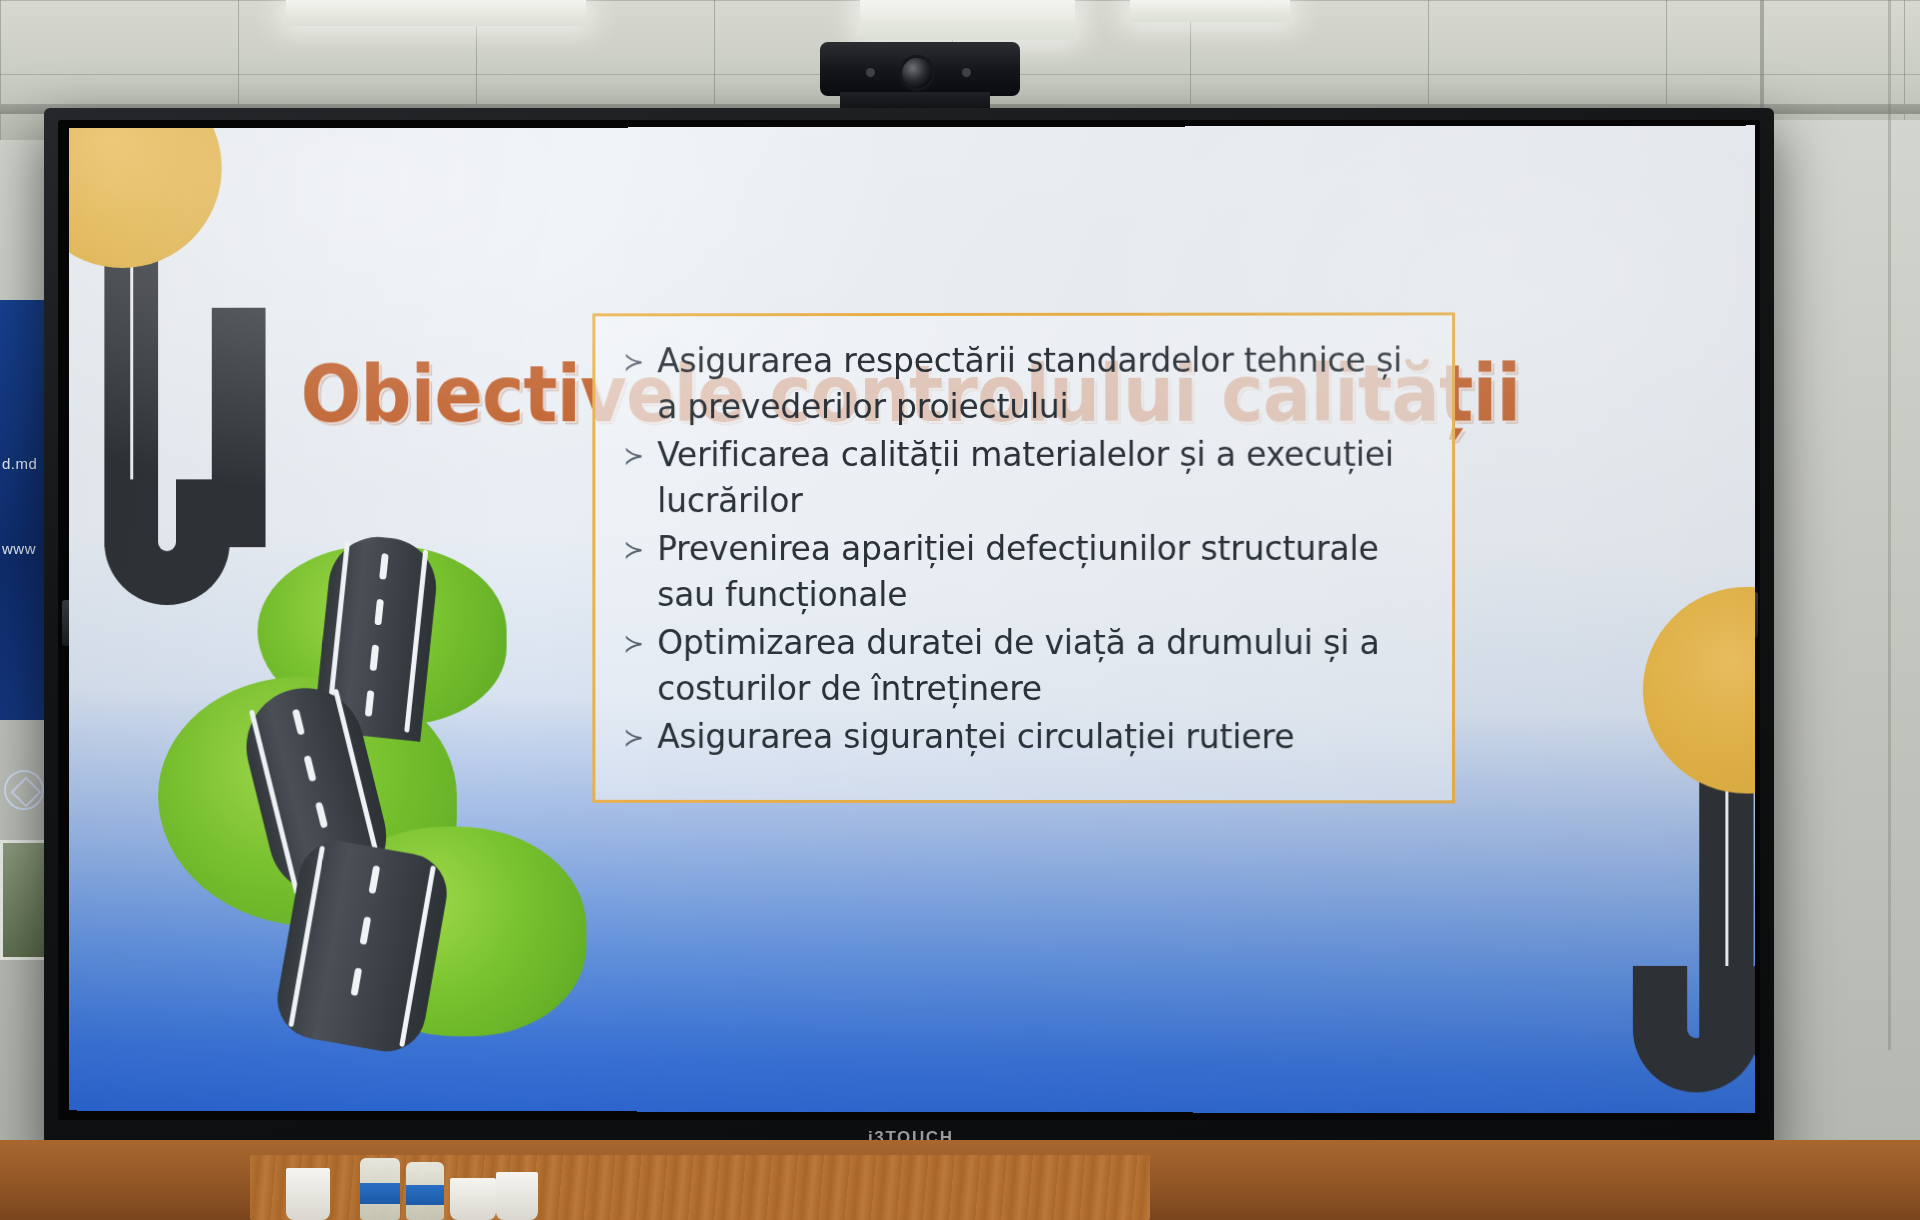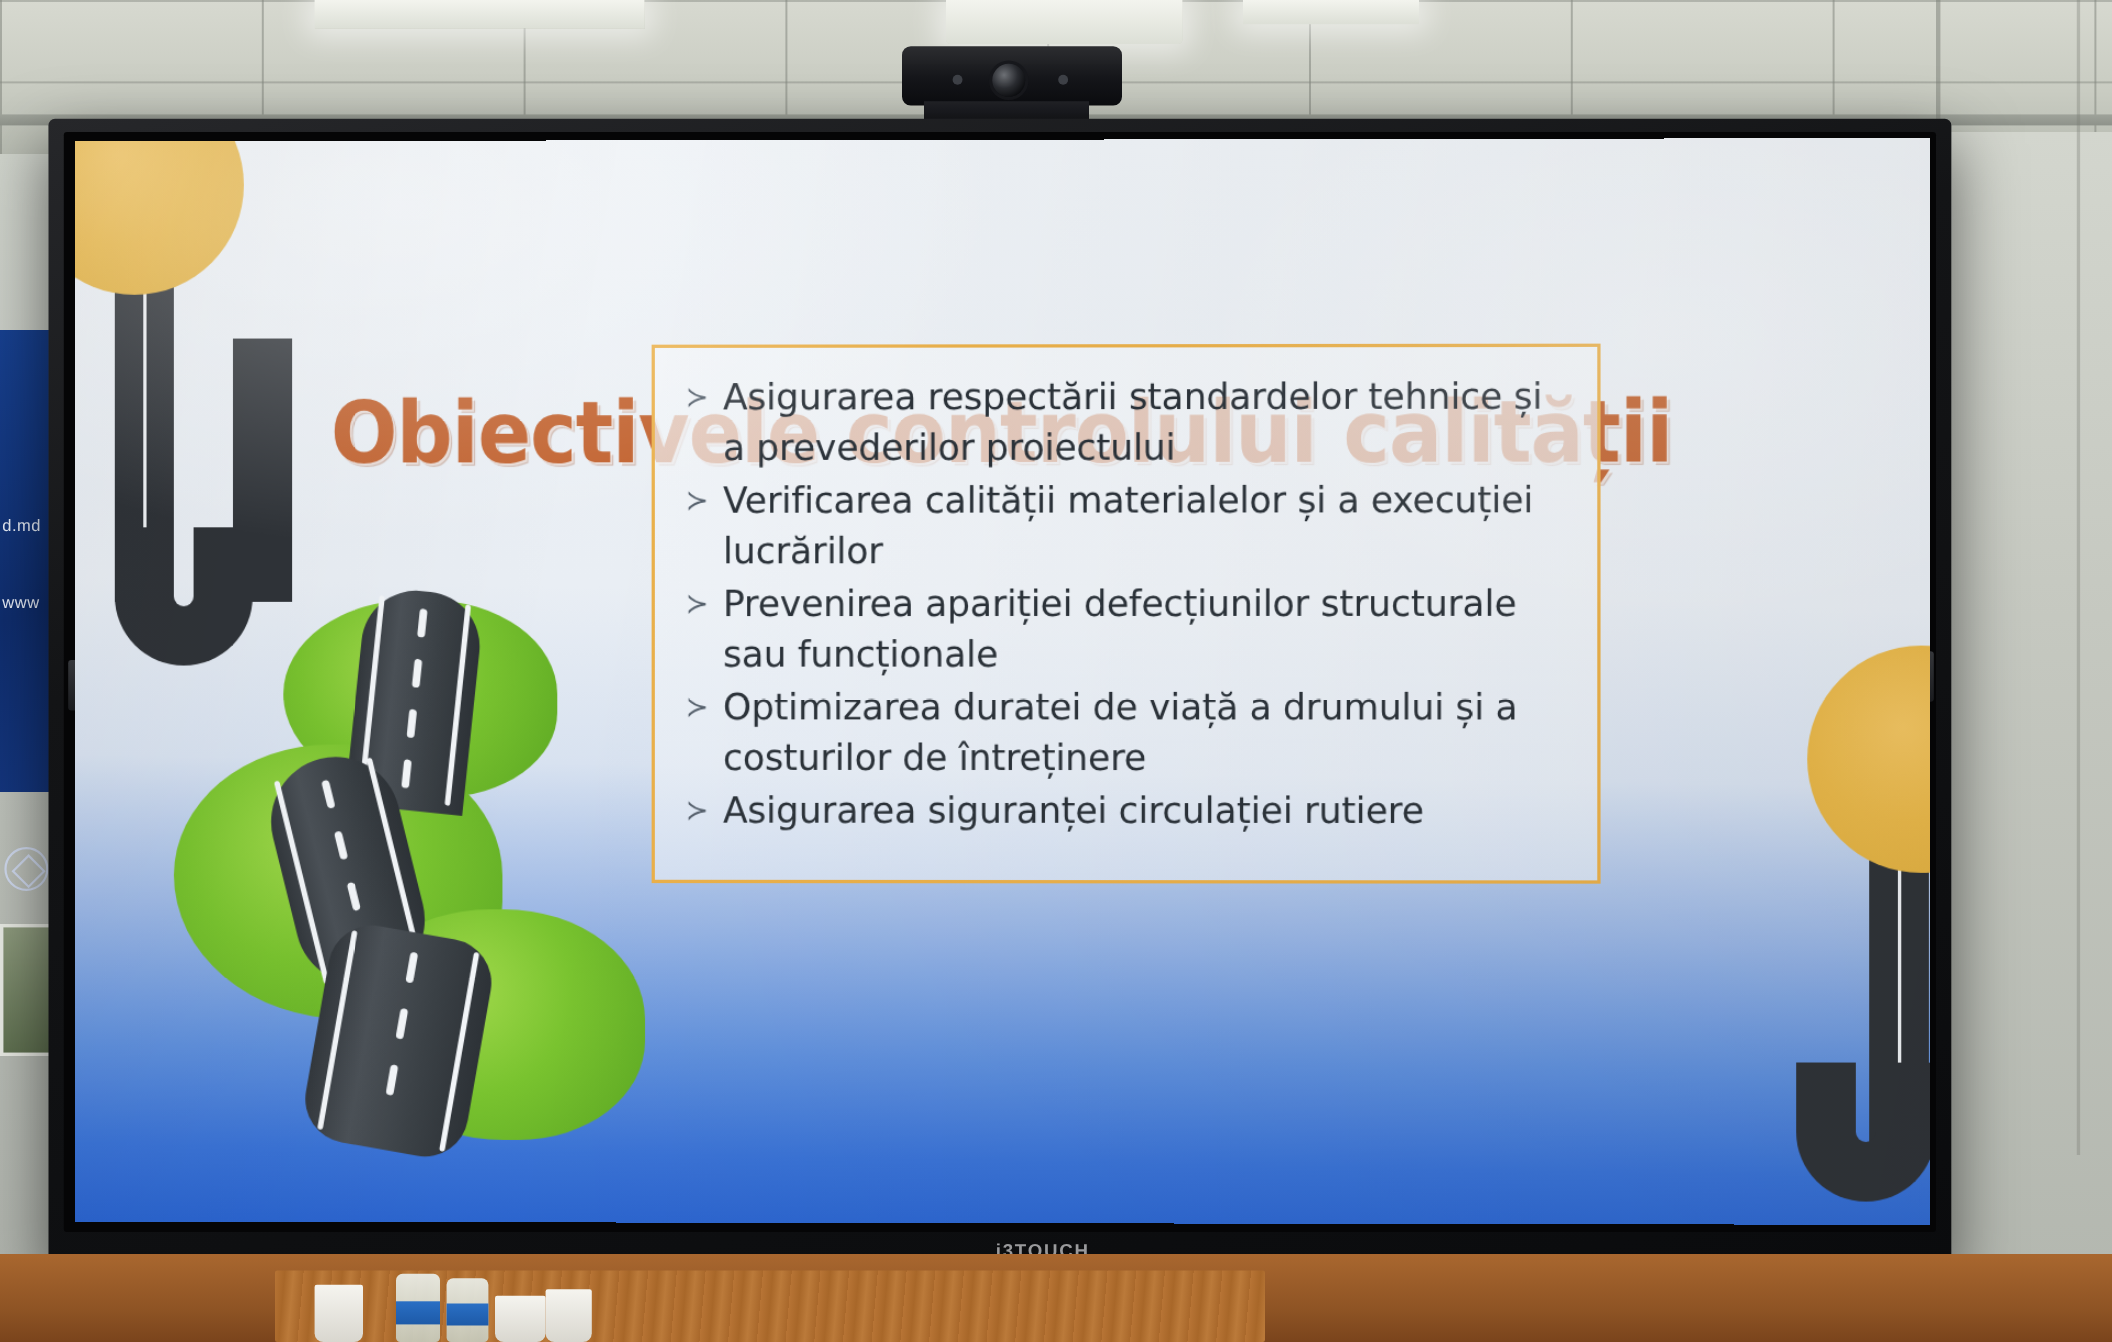--- a/index.html
+++ b/index.html
@@ -128,21 +128,21 @@
     box-shadow: 0 22px 60px rgba(0,0,0,.55);
   }
   .tv-inner-edge {
     position: absolute; left: 58px; top: 120px; width: 1702px; height: 1000px;
     border-radius: 3px;
     background: #050506;
   }
   .tv-brand {
     position: absolute; left: 868px; top: 1128px; width: 160px;
     color: #9a9a9c; font-size: 17px; font-weight: 700; letter-spacing: 1.6px;
-    text-align: center;
+    text-align: left;
   }
   .tv-ir-dot {
     position: absolute; left: 1648px; top: 1148px; width: 52px; height: 6px;
     background: linear-gradient(90deg,#2c2d30,#44464a,#2c2d30); border-radius: 3px;
   }
   .tv-side-btn {
     position: absolute; width: 16px; height: 46px; border-radius: 3px;
     background: linear-gradient(180deg,#35373b,#1a1b1e);
   }
   .tv-side-btn.l { left: 62px; top: 600px; }
@@ -297,21 +297,21 @@
       <div class="ceiling-light cl2" data-interactable="false"></div>
       <div class="ceiling-light cl3" data-interactable="false"></div>
     </div>
     <div class="ceiling-beam" data-interactable="false"></div>
     <div class="wall-left" data-interactable="false"></div>
     <div class="wall-right" data-interactable="false"></div>
     <div class="wall-seam" data-interactable="false"></div>
     <div class="wall-seam2" data-interactable="false"></div>
 
     <div class="poster" data-interactable="false">
-      <div class="poster-txt" style="left:2px; top:170px;" data-interactable="false">d.md</div>
+      <div class="poster-txt" style="left:2px; top:155px;" data-interactable="false">d.md</div>
       <div class="poster-logo" data-interactable="false"></div>
       <div class="poster-txt" style="left:2px; top:240px;" data-interactable="false">www</div>
     </div>
     <div class="photo-left" data-interactable="false"></div>
   </div>
 
   <div class="webcam-body" data-interactable="false"></div>
   <div class="webcam-led" data-interactable="false"></div>
   <div class="webcam-led webcam-led2" data-interactable="false"></div>
   <div class="webcam-lens" data-interactable="false"></div>

